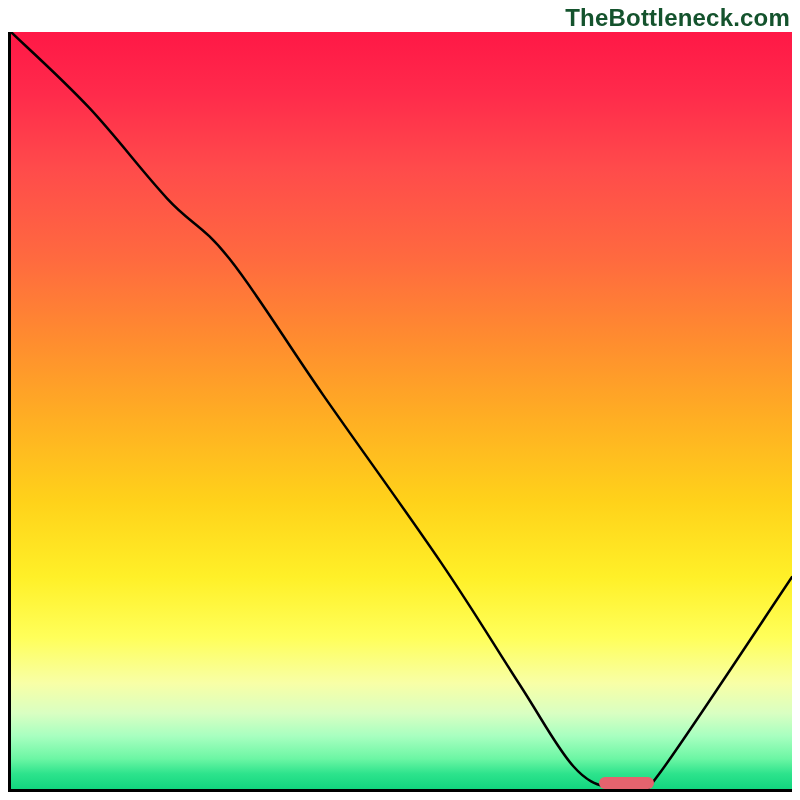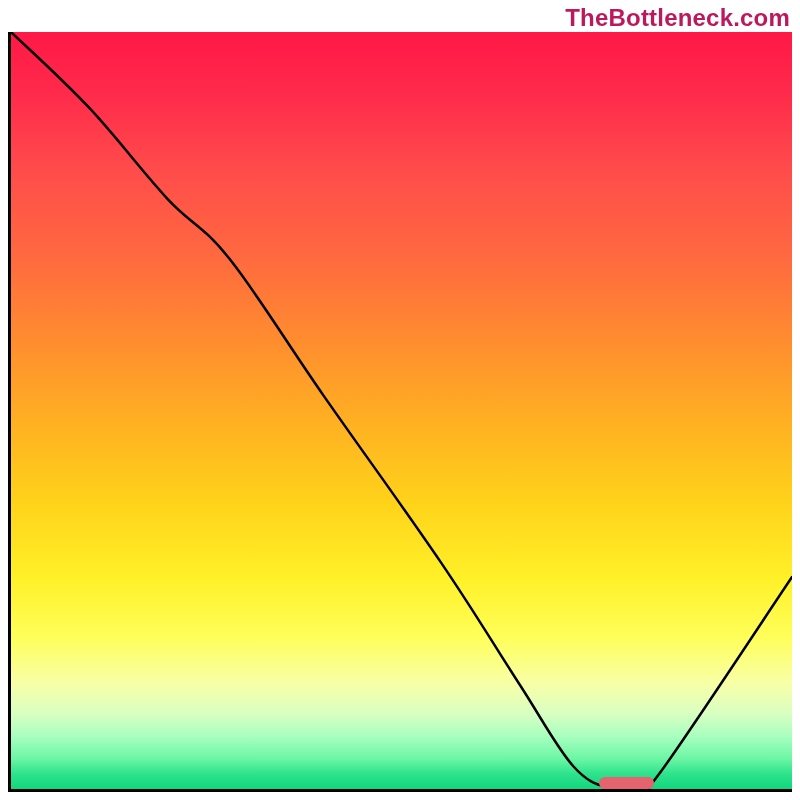--- a/index.html
+++ b/index.html
@@ -9,21 +9,21 @@
     width: 800px;
     height: 800px;
   }
   .watermark {
     position: absolute;
     top: 4px;
     right: 10px;
     font-family: Arial, Helvetica, sans-serif;
     font-size: 24px;
     font-weight: bold;
-    color: #be185d;
+    color: #14532d;
     letter-spacing: 0.2px;
     z-index: 3;
   }
   .plot {
     position: absolute;
     left: 8px;
     top: 32px;
     width: 784px;
     height: 760px;
     border-left: 3px solid #000;

